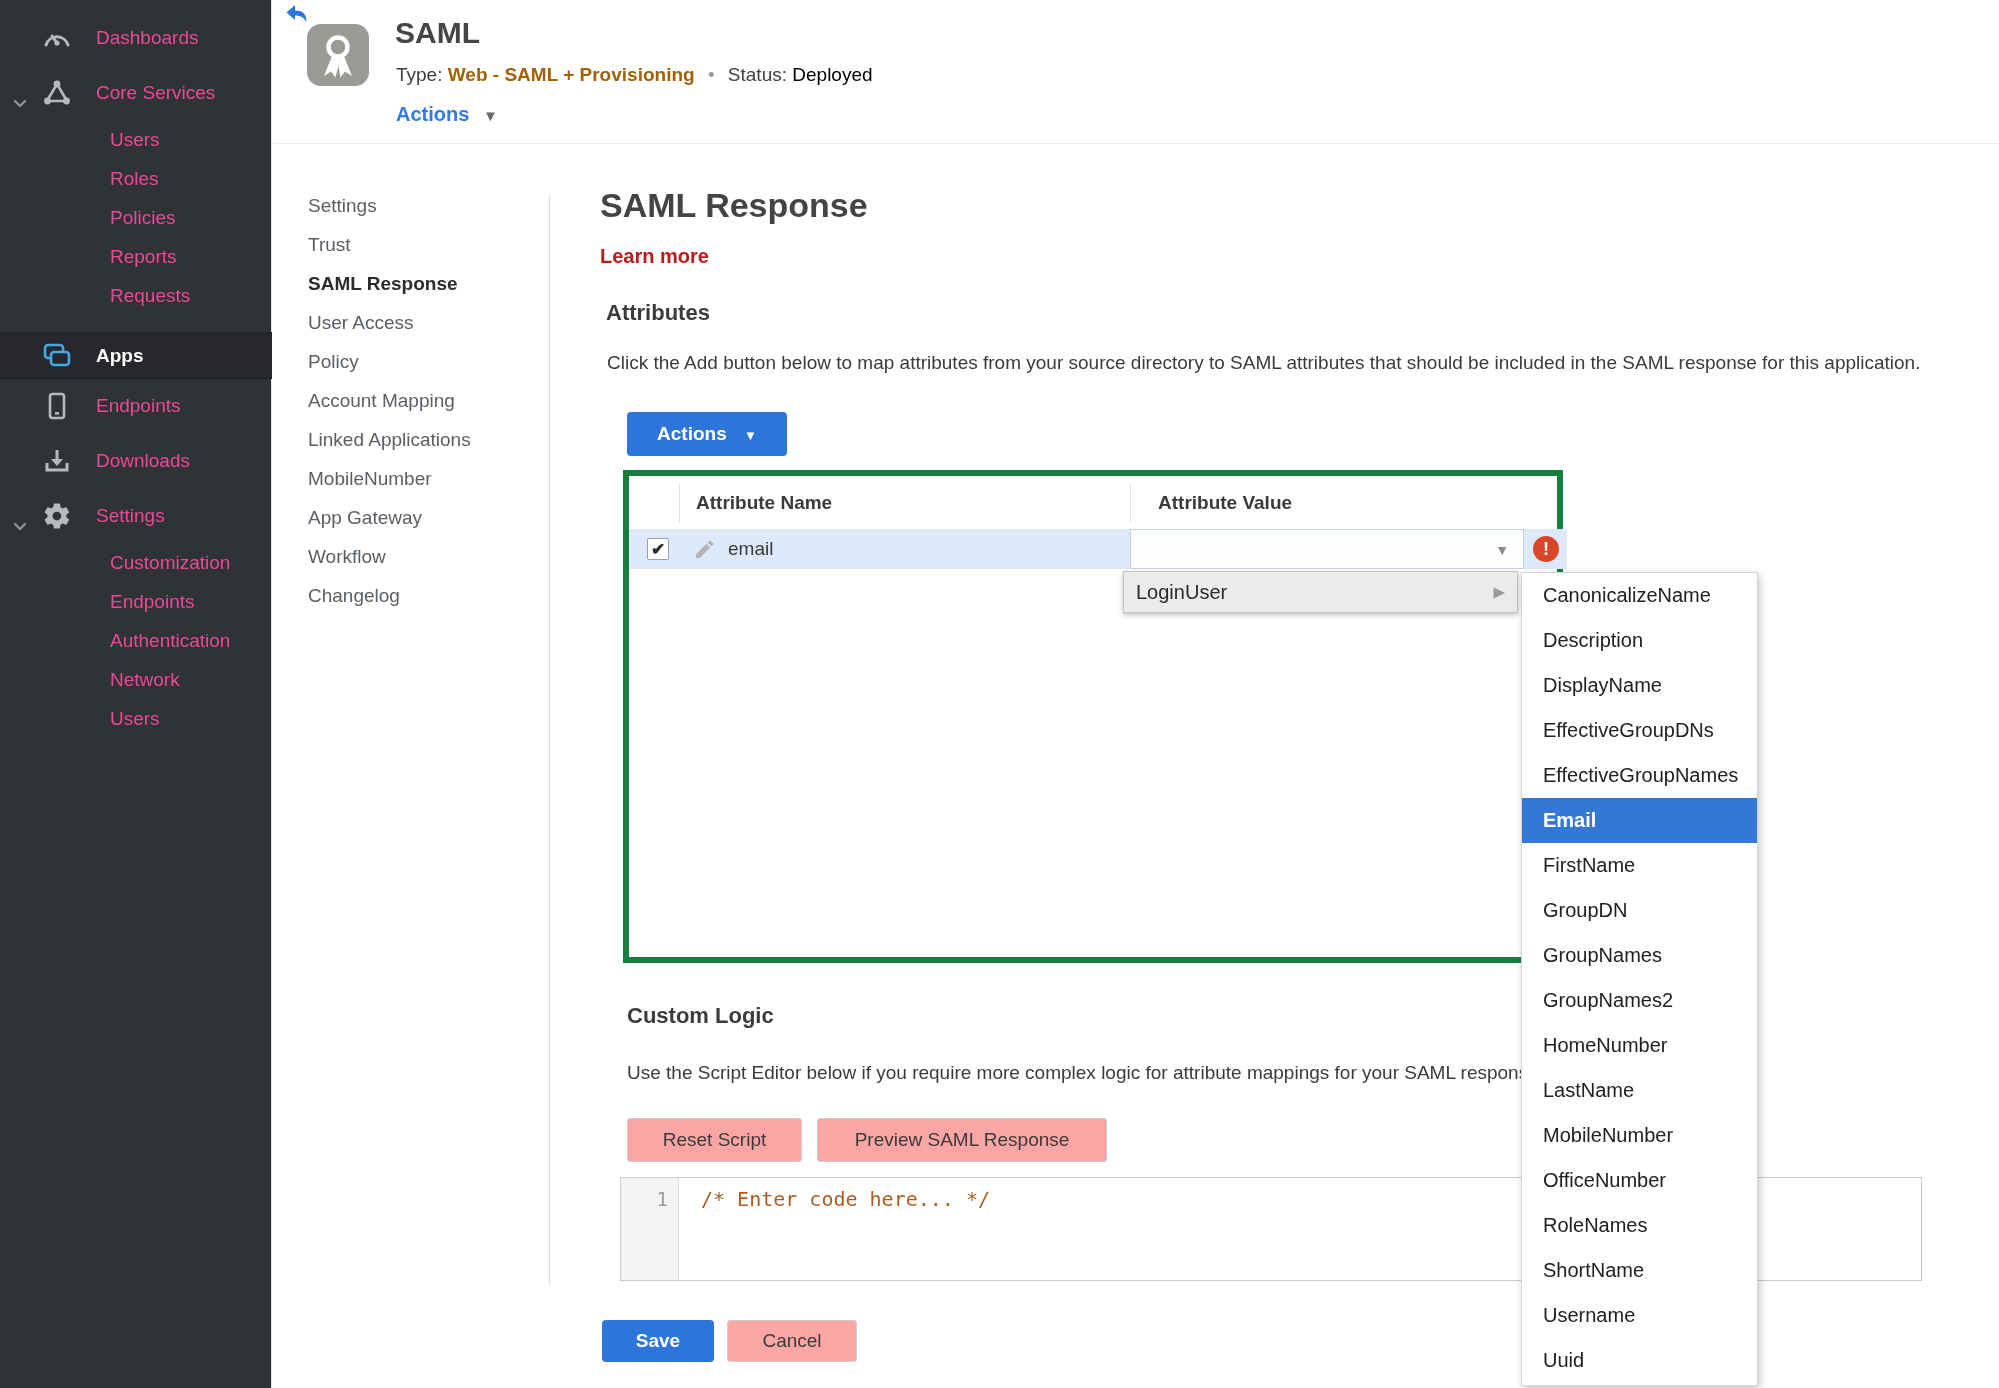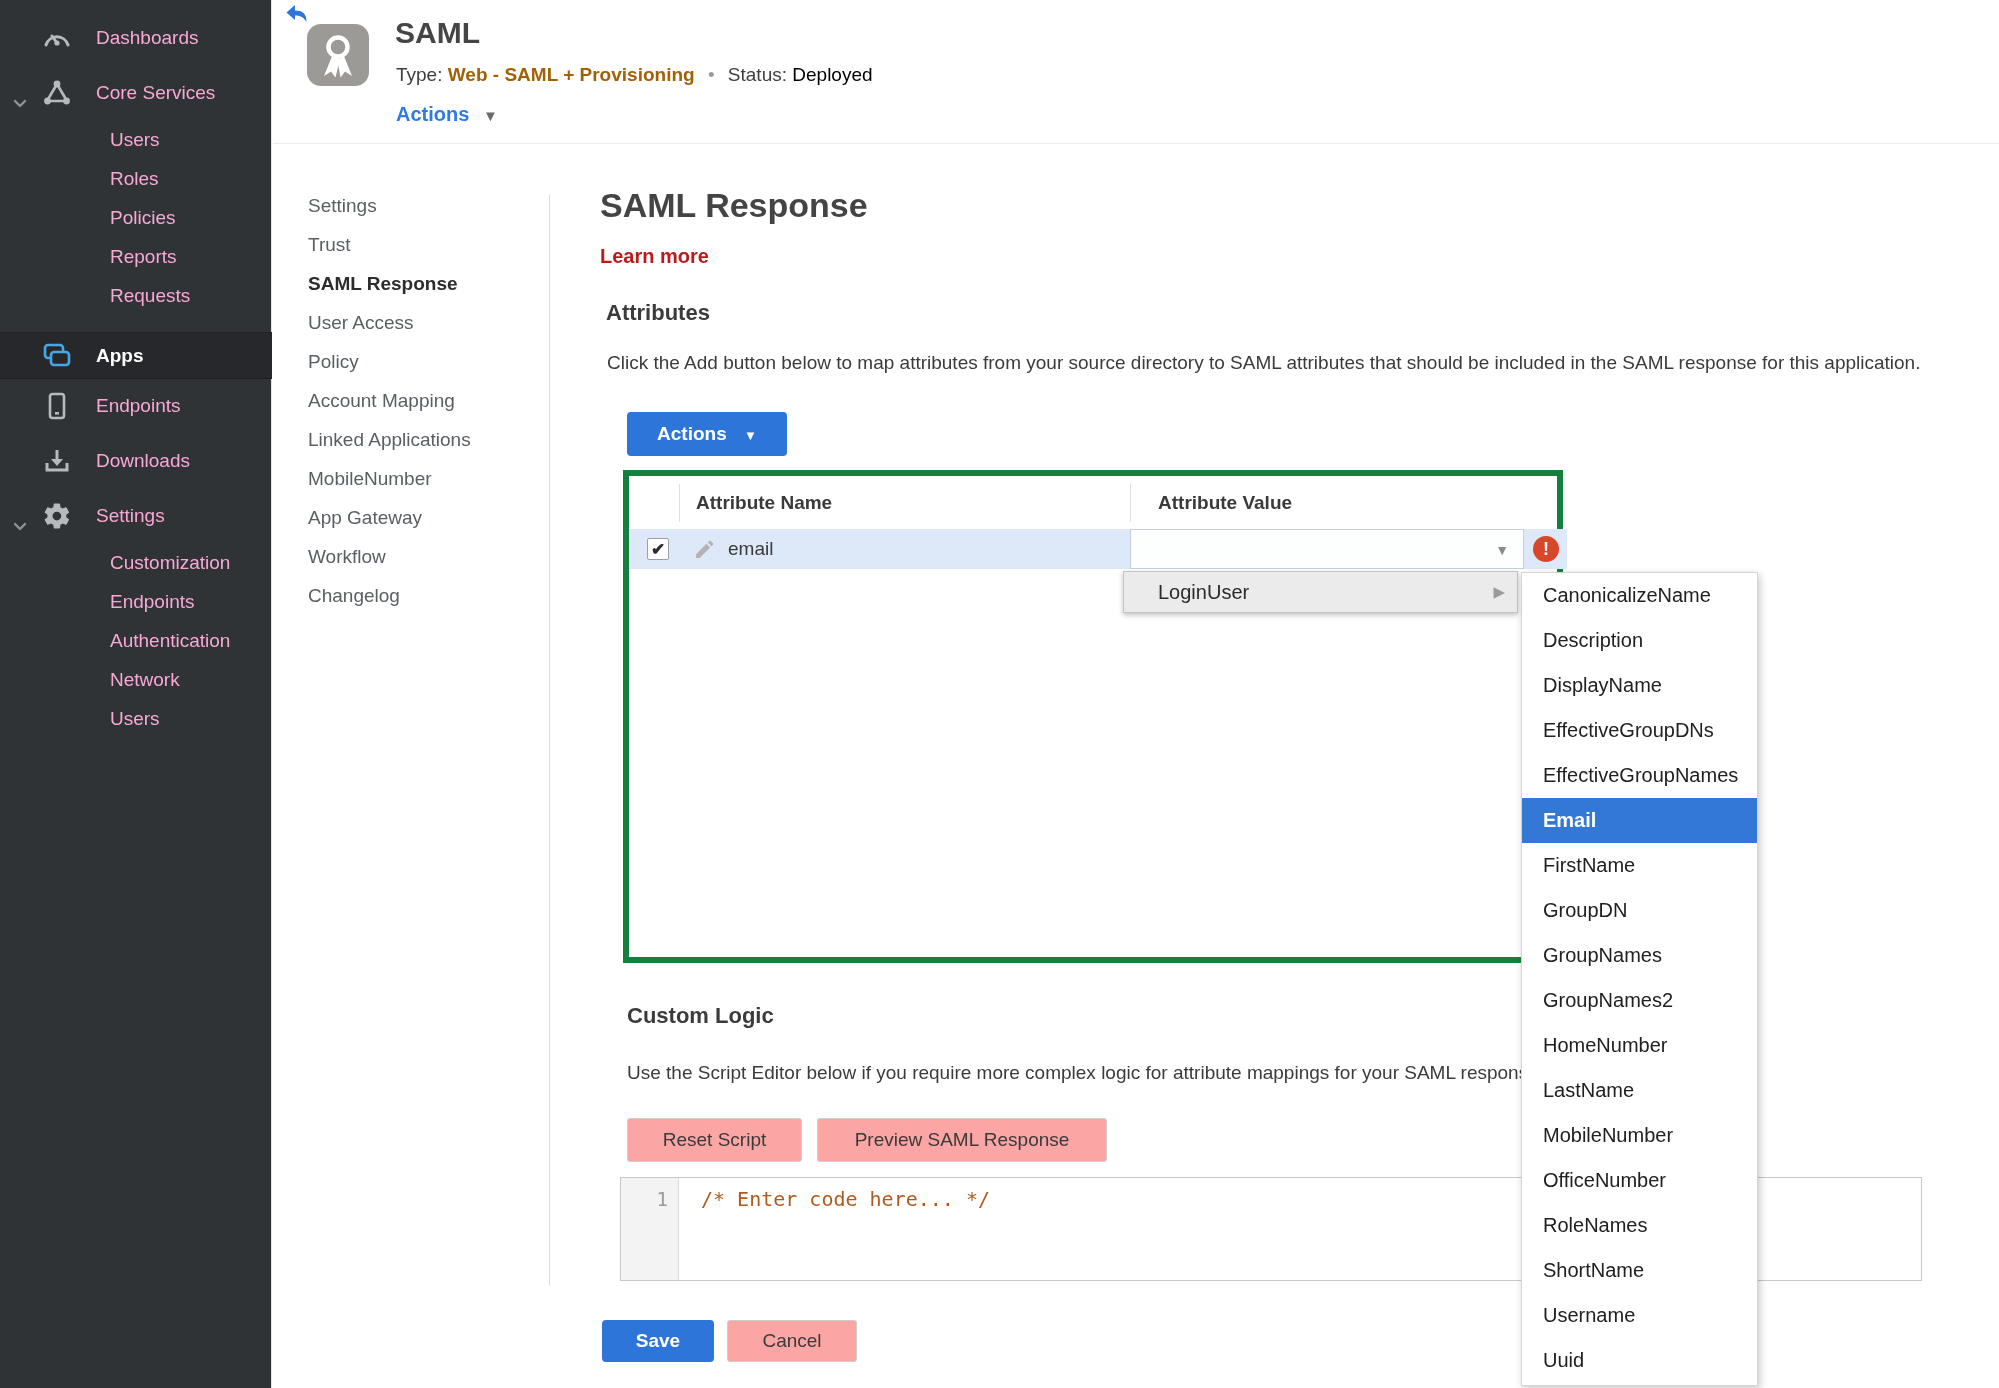--- a/index.html
+++ b/index.html
@@ -4,21 +4,21 @@
 <style>
   * { margin:0; padding:0; box-sizing:border-box; }
   html,body { width:1999px; height:1388px; background:#ffffff;
     font-family:"Liberation Sans", sans-serif; color:#3d3d3d; overflow:hidden; }
   .page { position:relative; width:1999px; height:1388px; background:#fff; }
 
   
   .sidebar { position:absolute; left:0; top:0; width:272px; height:1388px;
     background:#2f3336; border-right:1px solid #e3e3e3; }
   .srow { position:absolute; left:0; width:239px; height:40px; line-height:40px;
-    color:#f9a8d4; font-size:19px; cursor:pointer; }
+    color:#ec4899; font-size:19px; cursor:pointer; }
   .srow .lbl { position:absolute; left:96px; top:0; }
   .srow .sub { position:absolute; left:110px; top:0; }
   .srow .ic { position:absolute; left:42px; top:50%; transform:translateY(-50%); width:30px; height:30px; }
   .srow .chev { position:absolute; left:12px; top:50%; transform:translateY(-50%); width:16px; height:16px; }
   .srow-selected { position:absolute; left:0; top:332px; width:272px; height:47px;
     background:#26282b; border-top:1px solid #212325; border-bottom:1px solid #1d1f21;
     line-height:45px; color:#ffffff; font-size:19px; font-weight:bold; cursor:pointer; }
   .srow-selected .lbl { position:absolute; left:96px; top:0; }
   .srow-selected .ic { position:absolute; left:42px; top:50%; transform:translateY(-50%); width:30px; height:30px; }
 
@@ -70,21 +70,21 @@
   .cell-value { position:absolute; left:501px; top:0; width:394px; height:40px;
     background:#fdfefe; border:1px solid #c5d0df; cursor:pointer; }
   .cell-value .car { position:absolute; right:14px; top:12px; font-size:14px; color:#8a8a8a; }
   .err-badge { position:absolute; left:904px; top:7px; width:26px; height:26px; border-radius:50%;
     background:#d9472b; color:#fff; text-align:center; line-height:26px; font-size:18px; font-weight:bold; }
 
   
   .val-menu { position:absolute; left:1123px; top:571px; width:395px; height:42px;
     background:#ebebeb; border:1px solid #c3c3c3; box-shadow:0 2px 5px rgba(0,0,0,.25);
     line-height:40px; font-size:20px; color:#2b2b2b; z-index:5; cursor:pointer; }
-  .val-menu .txt { margin-left:34px; }
+  .val-menu .txt { margin-left:12px; }
   .val-menu .car { position:absolute; right:12px; top:0; color:#9a9a9a; font-size:15px; }
   .sub-menu { position:absolute; left:1521px; top:572px; width:237px; height:814px;
     background:#fff; border:1px solid #d5d5d5; box-shadow:2px 3px 8px rgba(0,0,0,.22);
     z-index:6; overflow:hidden; }
   .sub-menu .mi { height:45px; line-height:45px; padding-left:21px; font-size:20px;
     color:#212121; cursor:pointer; white-space:nowrap; }
   .sub-menu .mi.sel { background:#3478d6; color:#fff; font-weight:bold; }
 
   
   .editor { position:absolute; left:620px; top:1177px; width:1302px; height:104px;

